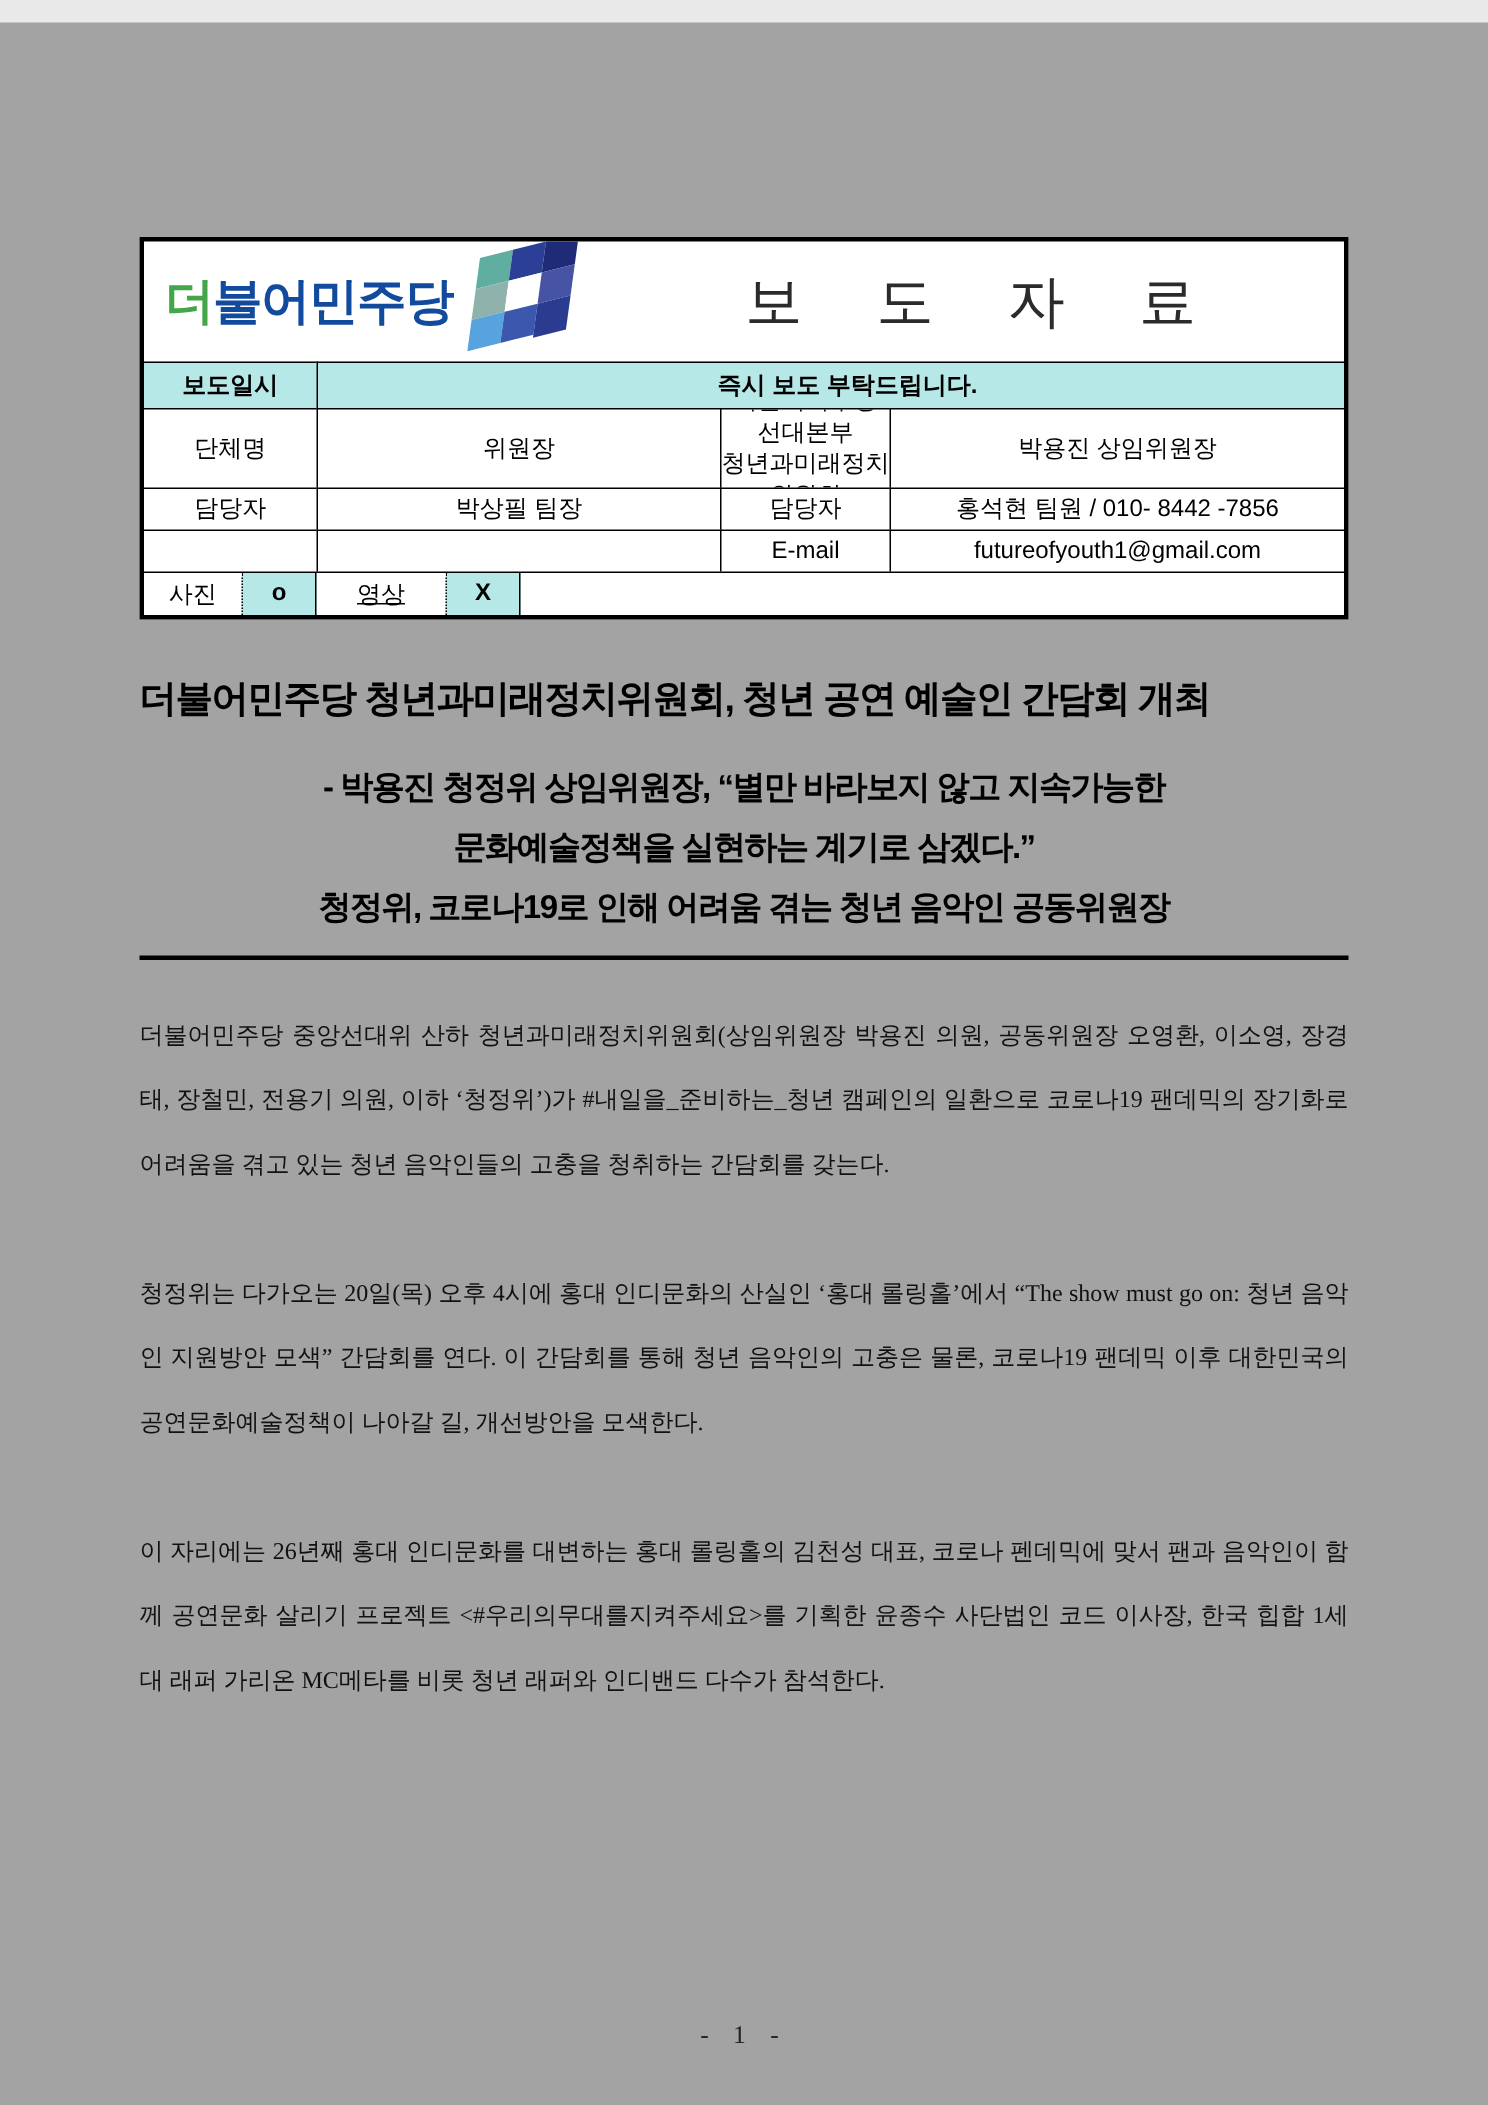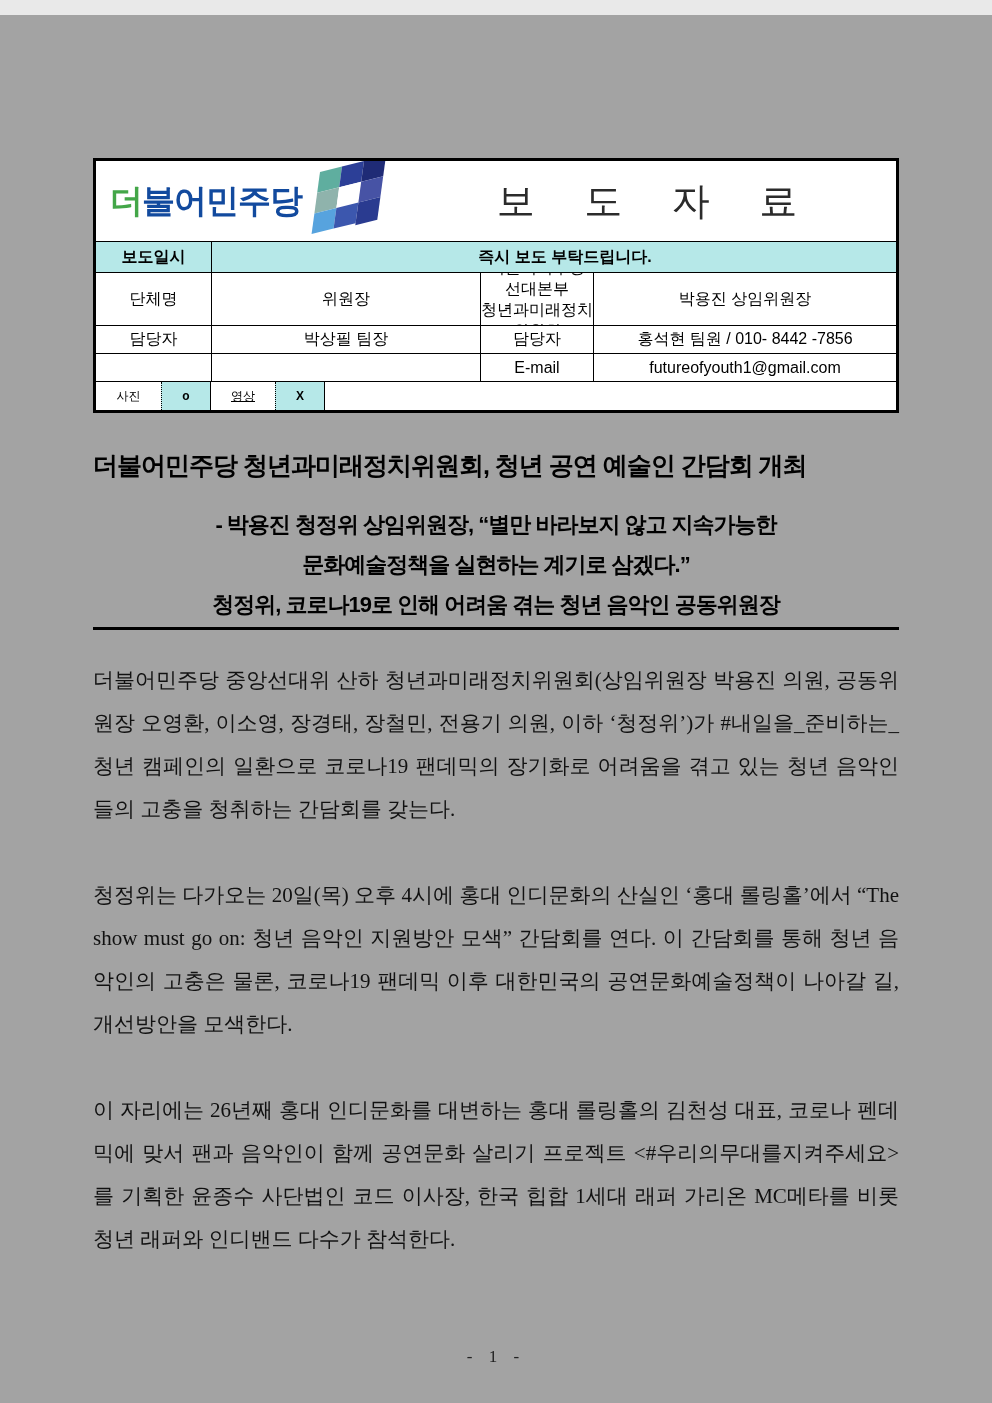--- a/index.html
+++ b/index.html
@@ -63,23 +63,23 @@
   }
   .slogan-main { font-size: 27px; font-weight: 800; color: #17337e; letter-spacing: -1px; white-space: nowrap; }
   .slogan-sub  { font-size: 19px; font-weight: 700; color: #3d79bc; letter-spacing: -1px; white-space: nowrap; margin-top: 1px; }
   .slogan-bar  { width: 158px; height: 3px; margin-top: 3px;
                  background: linear-gradient(to right, #6fb7e4 0 52%, #1a4f9e 52% 100%); }
 
   
   .two-line { flex-direction: column; line-height: 21px; font-size: 16px; }
 
   
-  .pv-row { display: flex; align-items: stretch; padding: 0; font-size: 12px; }
+  .pv-row { display: flex; align-items: stretch; padding: 0; font-size: 16px; }
   .pv-label { width: 65px; display: flex; align-items: center; justify-content: center; }
-  .pv-label2 { width: 64px; display: flex; align-items: center; justify-content: center; text-decoration: underline; }
+  .pv-label2 { width: 86px; display: flex; align-items: center; justify-content: center; text-decoration: underline; }
   .pv-val {
     width: 50px; display: flex; align-items: center; justify-content: center;
     background: #b6e8e8; font-weight: 700;
     border-left: 1px dotted #000; border-right: 1px solid #000;
   }
   .pv-fill { flex: 1; }
 
   
   .doc-title {
     margin-top: 36px;
@@ -87,28 +87,28 @@
     font-size: 25px; font-weight: 800; color: #000;
     letter-spacing: -1px; white-space: nowrap;
   }
   .subtitle-block {
     margin-top: 23px;
     text-align: center;
     font-size: 22px; font-weight: 800; color: #000;
     letter-spacing: -1px;
     line-height: 40px;
     border-bottom: 3px solid #000;
-    padding-bottom: 2px;
+    padding-bottom: 12px;
   }
 
   
   .body-text {
     margin-top: 29px;
     font-family: "Liberation Serif", serif;
-    font-size: 21px; color: #111;
+    font-size: 16px; color: #111;
     line-height: 43px;
     text-align: justify;
   }
   .body-text p { margin-bottom: 43px; }
   .body-text p:last-child { margin-bottom: 0; }
 
   
   .page-number {
     position: absolute;
     left: 0; right: 0; top: 1332px;

